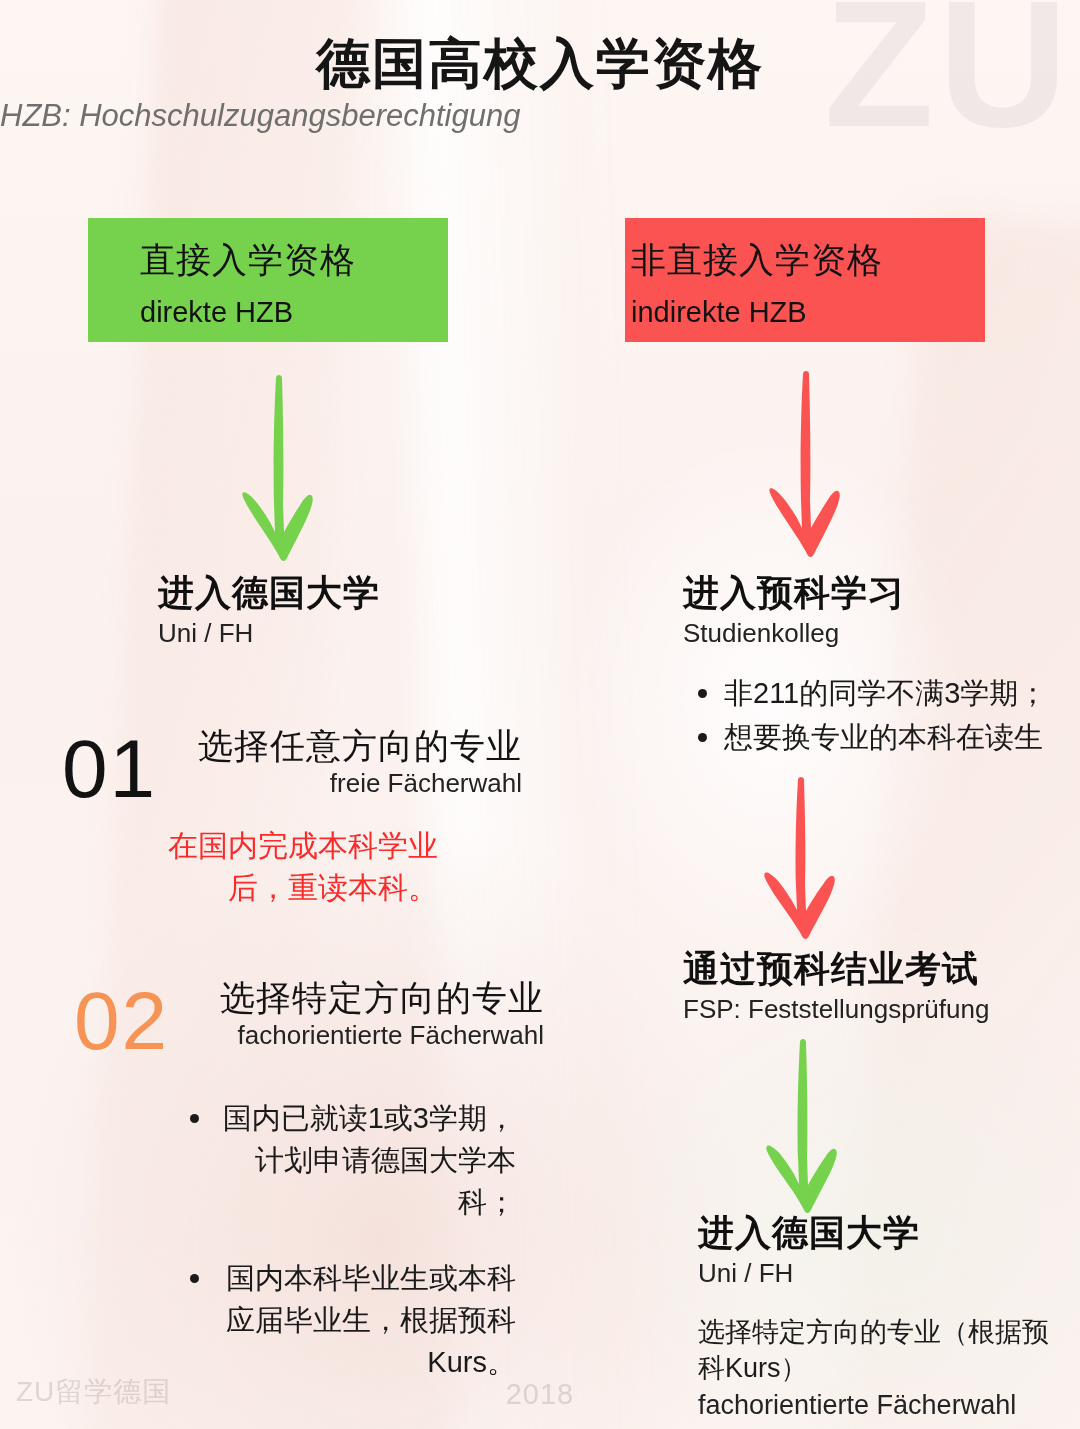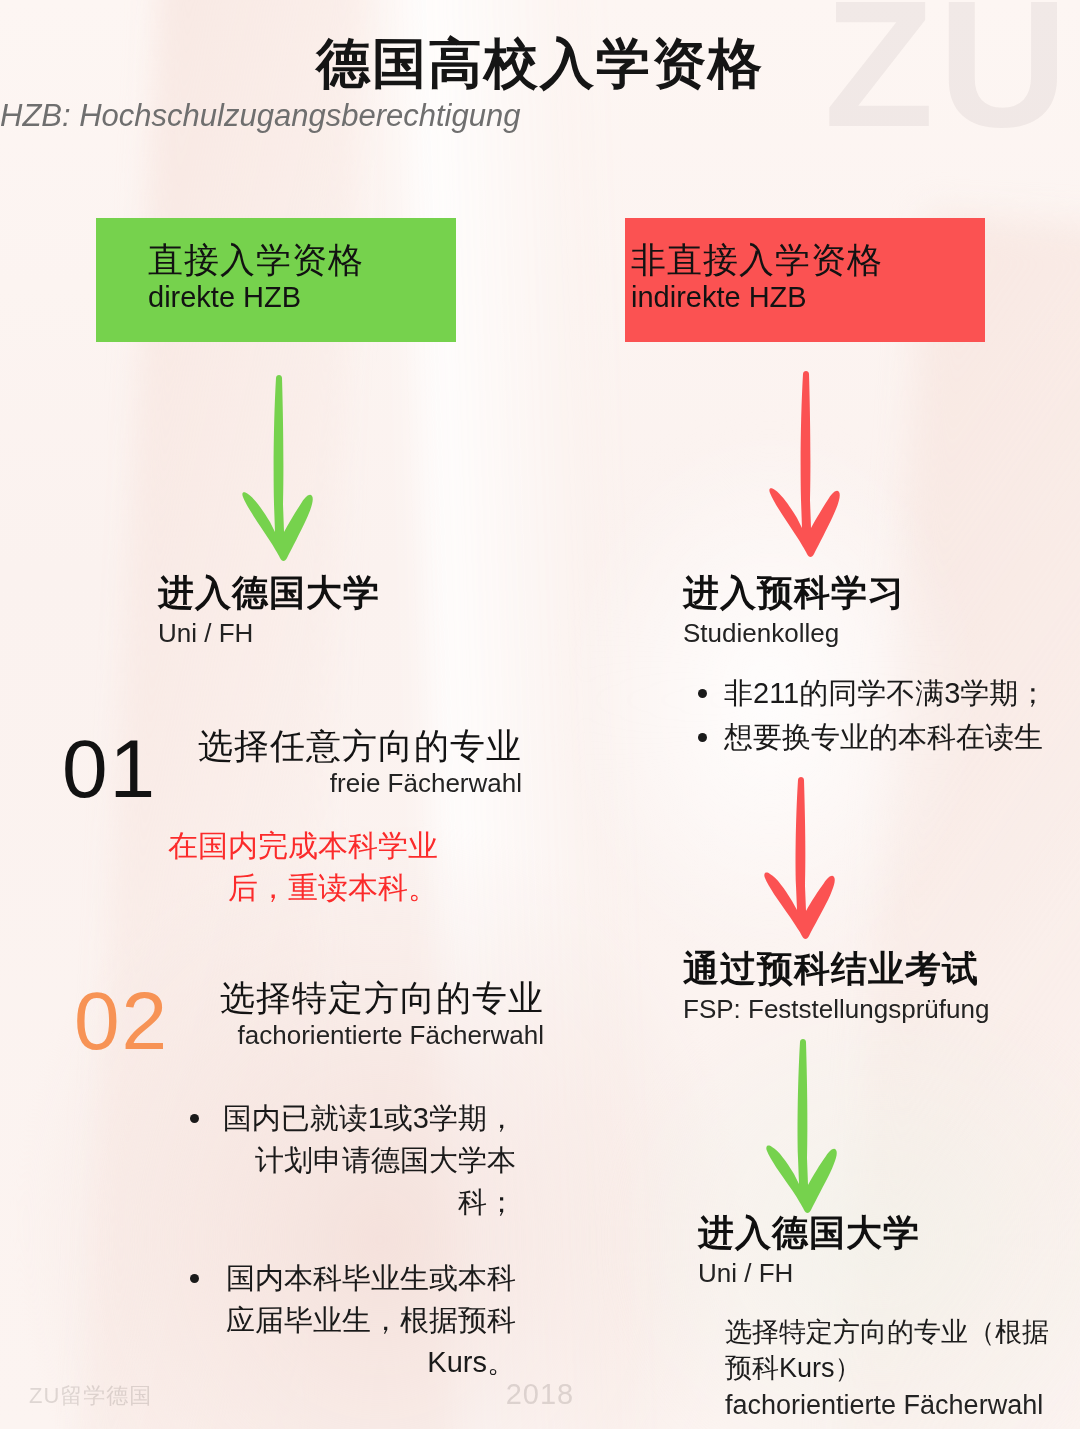--- a/index.html
+++ b/index.html
@@ -108,32 +108,32 @@
 
   
   .headbox {
     position: absolute;
     width: 360px;
     height: 124px;
     box-sizing: border-box;
     padding: 22px 0 0 52px;
     top: 218px;
   }
-  .headbox.left  { left: 96px; background: #76d24d; }
+  .headbox.left  { left: 88px; background: #76d24d; }
   .headbox.right { left: 625px; background: #fb5252; padding-left: 6px; }
   .headbox .cn {
     font-size: 35px;
     color: #121212;
     line-height: 1.15;
     letter-spacing: 1px;
   }
   .headbox .de {
     font-size: 29px;
     color: #121212;
-    margin-top: 1px;
+    margin-top: 16px;
   }
 
   
   .arrow { position: absolute; }
 
   
   .blk { position: absolute; }
   .h-cn {
     font-size: 36px;
     font-weight: bold;
@@ -148,21 +148,20 @@
   }
   .body-red {
     font-size: 30px;
     color: #fb2b2b;
     line-height: 1.38;
   }
   .small-de {
     font-size: 25px;
     color: #232323;
     line-height: 1.3;
-    margin-left: 27px;
   }
 
   
   .numitem { position: absolute; text-align: right; }
   .num {
     position: absolute;
     font-size: 82px;
     line-height: 0.9;
     font-weight: 300;
     letter-spacing: 2px;
@@ -200,23 +199,23 @@
     width: 9px; height: 9px;
     border-radius: 50%;
     background: #1a1a1a;
   }
   ul.bullets li + li { margin-top: 34px; }
   ul.bullets.tight li + li { margin-top: 2px; }
 
   
   .footer-left {
     position: absolute;
-    left: 29px;
+    left: 16px;
     bottom: 18px;
-    font-size: 22px;
+    font-size: 28px;
     color: rgba(120,110,105,0.22);
     letter-spacing: 1px;
   }
   .footer-center {
     position: absolute;
     left: 0;
     bottom: 18px;
     width: 1080px;
     text-align: center;
     font-size: 29px;

